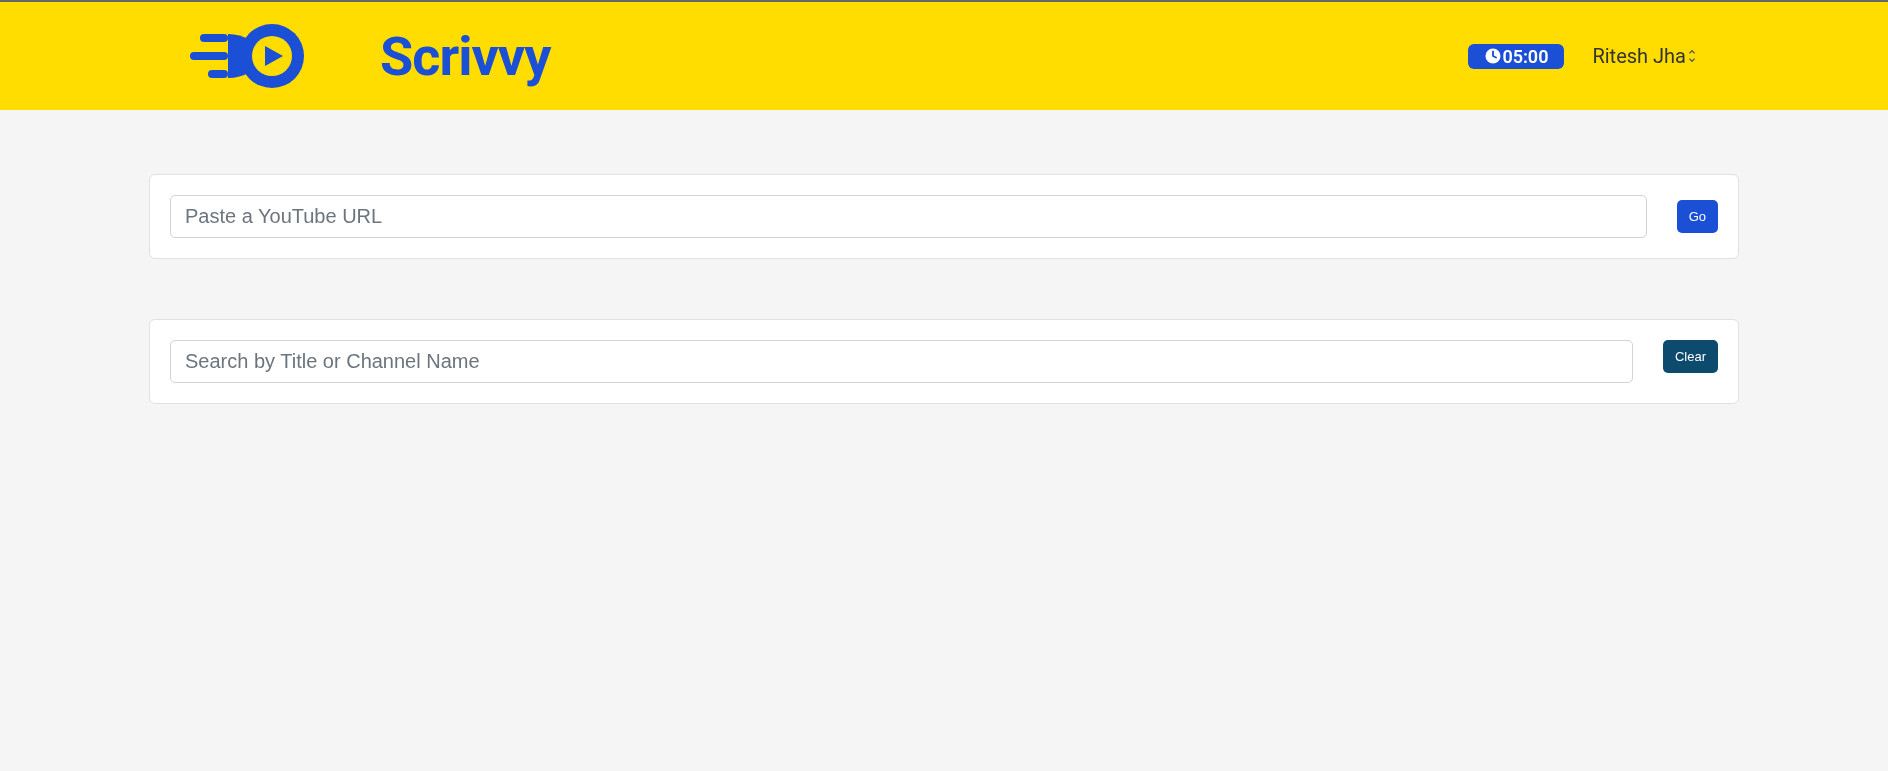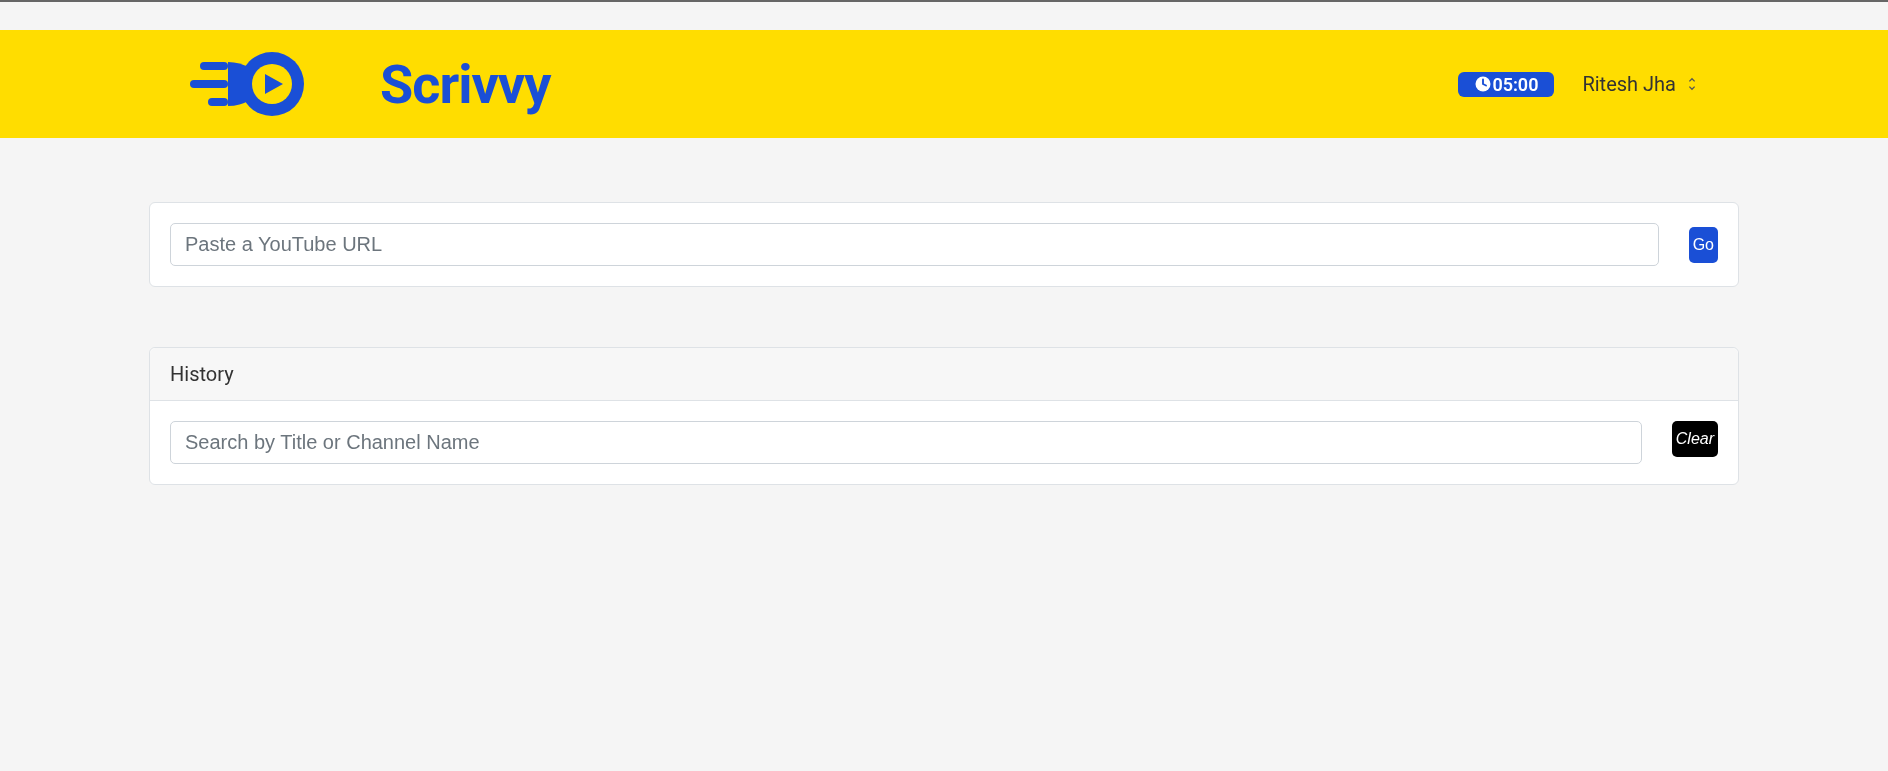--- a/index.html
+++ b/index.html
@@ -12,21 +12,20 @@
       background-color: #f5f5f5;
       border-top: 2px solid #666;
     }
     .header {
       background-color: #ffdd00;
       height: 108px;
       display: flex;
       align-items: center;
       padding: 0 190px;
       justify-content: space-between;
-      margin-top: 28px;
     }
     .logo-section {
       display: flex;
       align-items: center;
       gap: 20px;
     }
     .logo-icon {
       width: 170px;
       height: 72px;
     }
@@ -52,21 +51,20 @@
       font-weight: 600;
       font-size: 18px;
     }
     .clock-icon {
       width: 18px;
       height: 18px;
     }
     .user-menu {
       display: flex;
       align-items: center;
-      gap: 10px;
       cursor: pointer;
       font-size: 20px;
       color: #333;
     }
     .chevron-icon {
       width: 12px;
       height: 14px;
     }
     .main-content {
       max-width: 1590px;
@@ -92,34 +90,33 @@
       border: 1px solid #ced4da;
       border-radius: 5px;
       font-size: 20px;
       color: #495057;
       background: white;
     }
     .form-input::placeholder {
       color: #6c757d;
     }
     .btn {
-      padding: 9px 4px;
+      padding: 9px 12px;
       border-radius: 5px;
-      font-size: 16px;
+      font-size: 13px;
       cursor: pointer;
       border: none;
     }
     .btn-primary {
       background-color: #1a4fd6;
       color: white;
     }
     .btn-secondary {
-      background-color: #000000;
+      background-color: #0c4a6e;
       color: white;
-      font-style: italic;
     }
     .history-card {
       margin-top: 60px;
     }
     .card-header {
       background-color: #f7f7f7;
       padding: 14px 20px;
       border-bottom: 1px solid #dee2e6;
       border-radius: 6px 6px 0 0;
       font-size: 20px;
@@ -179,23 +176,20 @@
 
 <div class="main-content">
   <div class="card url-card">
     <div class="url-row">
       <input type="text" class="form-input" placeholder="Paste a YouTube URL" style="">
       <button class="btn btn-primary">Go</button>
     </div>
   </div>
 
   <div class="card history-card">
-    <div class="card-header">
-      <span>History</span>
-    </div>
     <div class="card-body">
       <div class="search-row">
         <input type="text" class="form-input" placeholder="Search by Title or Channel Name" style="">
         <button class="btn btn-secondary">Clear</button>
       </div>
     </div>
   </div>
 </div>
 
 </body></html>

